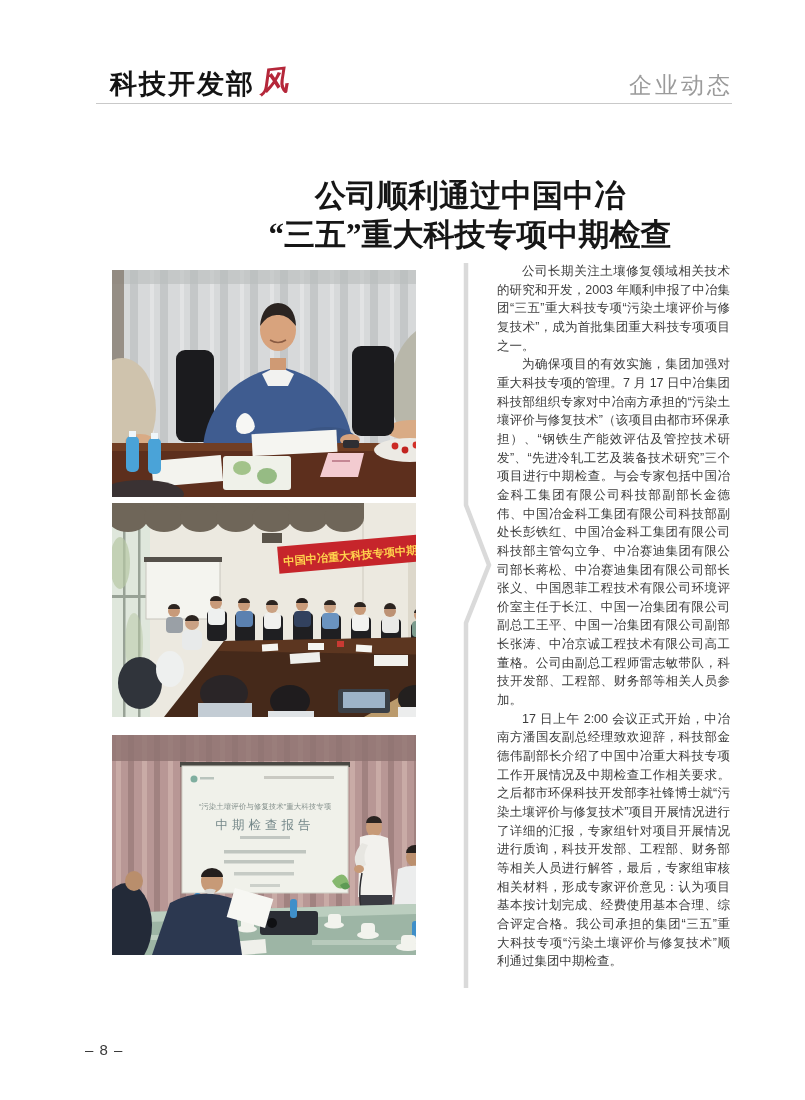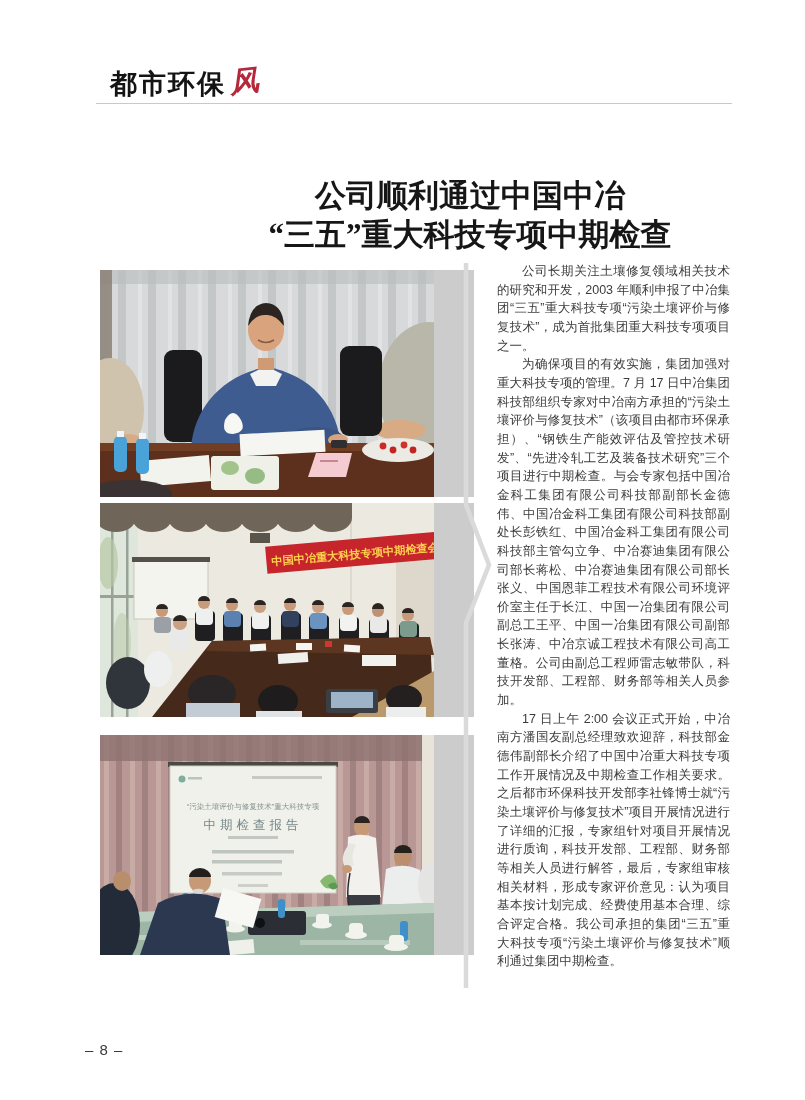--- a/index.html
+++ b/index.html
@@ -14,21 +14,21 @@
   .section-label{position:absolute;left:0;top:70px;width:733px;text-align:right;
                  font-size:23px;color:#9b9b9b;letter-spacing:3px;}
   .masthead-rule{position:absolute;left:96px;top:103px;width:636px;height:1px;background:#c9c9c9;}
 
   
   .article-title{position:absolute;left:120px;top:176px;width:700px;text-align:center;
                  font-family:"Liberation Serif","DejaVu Serif",serif;
                  font-weight:bold;font-size:31px;line-height:39px;color:#161616;}
 
   
-  .photo{position:absolute;left:100px;width:374px;overflow:hidden;background:#ccc;}
+  .photo{position:absolute;left:112px;width:304px;overflow:hidden;background:#ccc;}
   .photo svg{display:block;}
   .photo-1{top:270px;height:227px;}
   .photo-2{top:503px;height:214px;}
   .photo-3{top:735px;height:220px;}
 
   
   .divider-svg{position:absolute;left:440px;top:255px;width:70px;height:745px;}
 
   
   .article-body{position:absolute;left:497px;top:262px;width:233px;
@@ -38,22 +38,23 @@
 
   
   .page-number{position:absolute;left:85px;top:1041px;font-size:15px;letter-spacing:1px;color:#3a3a3a;}
 </style>
 </head>
 <body>
 
 <div class="page">
 
   <div class="masthead-logo">
-    <span class="logo-text">都市环保</span><span class="logo-mark">风</span>
-  </div>
+    <span class="logo-text">科技开发部</span><span class="logo-mark">风</span>
+  </div>
+  <div class="section-label">企业动态</div>
   <div class="masthead-rule"></div>
 
   <div class="article-title">
     <div>公司顺利通过中国中冶</div>
     <div>“三五”重大科技专项中期检查</div>
   </div>
 
   <div class="photo photo-1">
     <svg viewBox="0 0 334 227" width="334" height="227">
       <defs>

